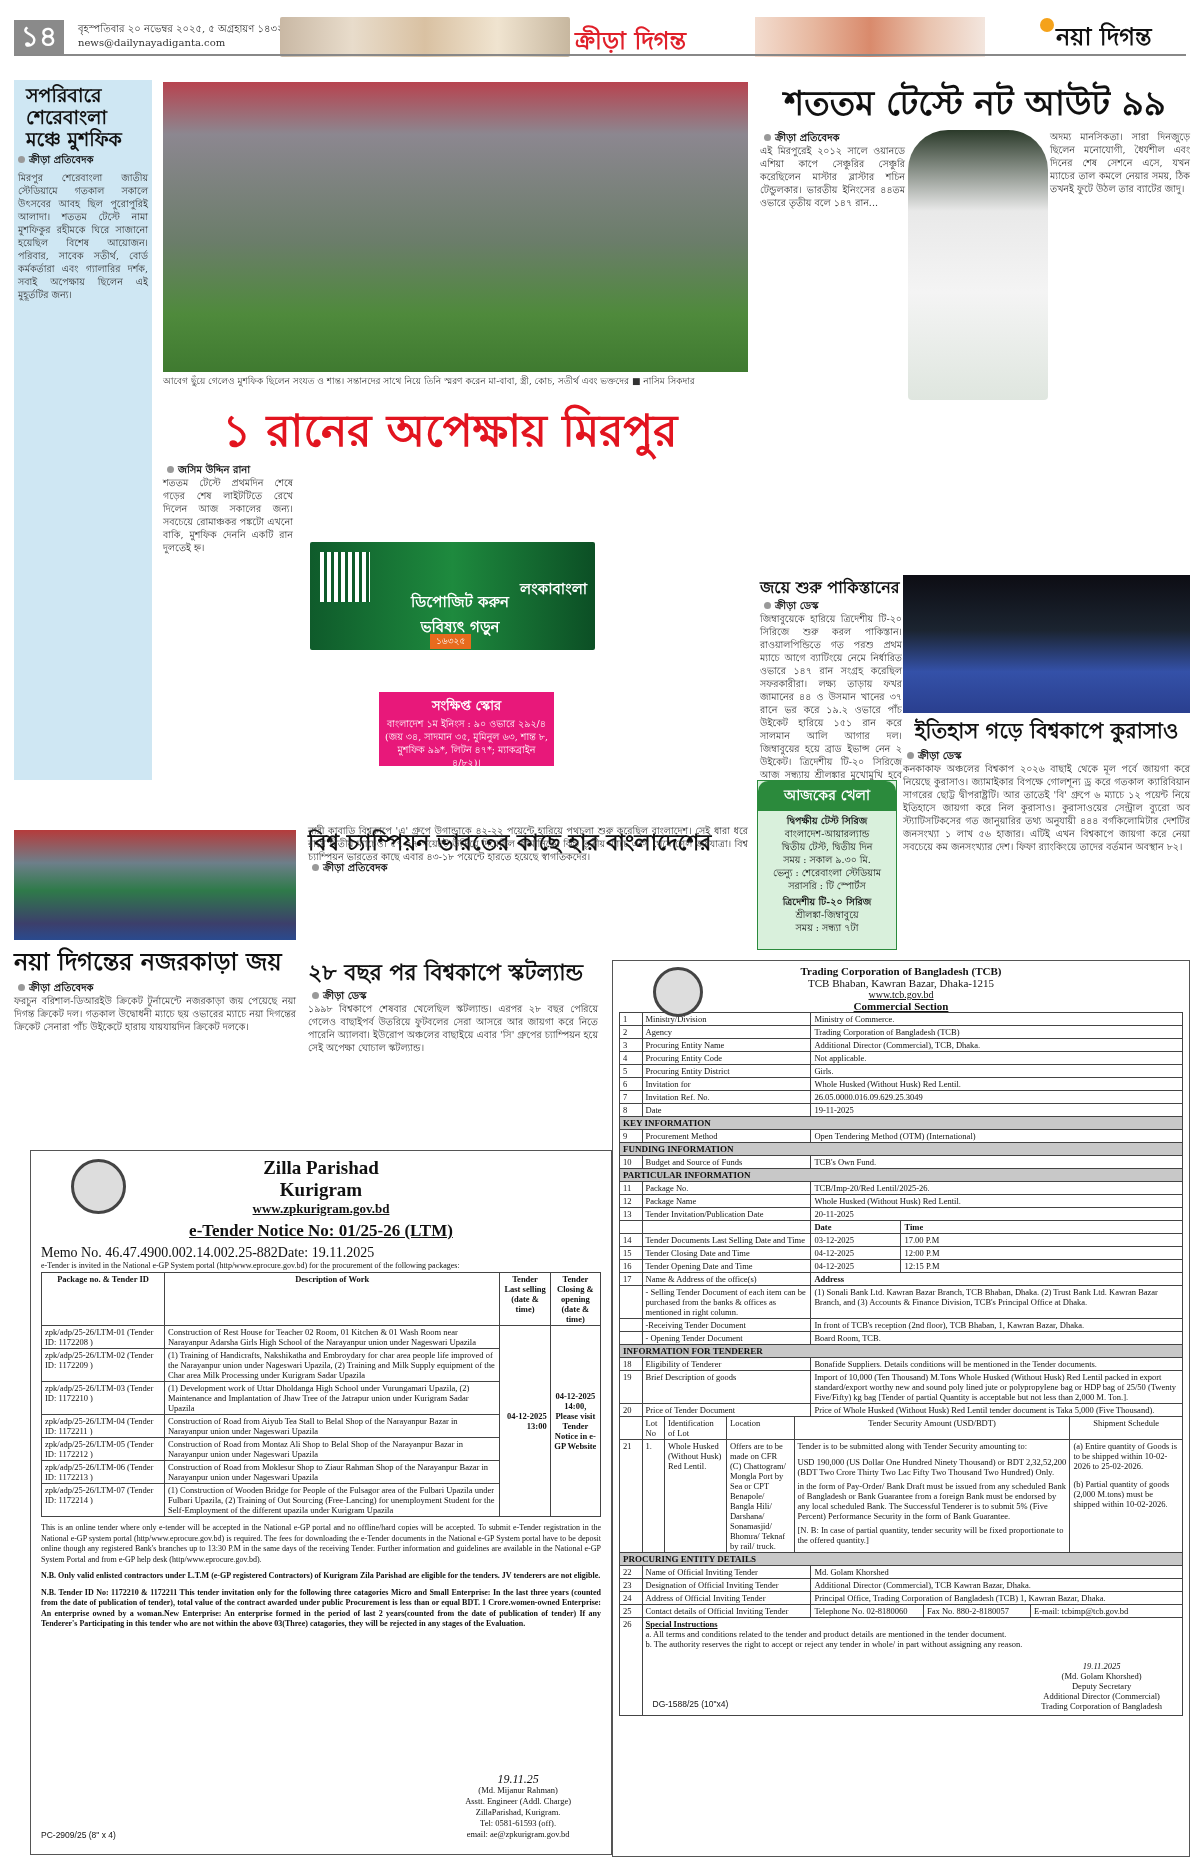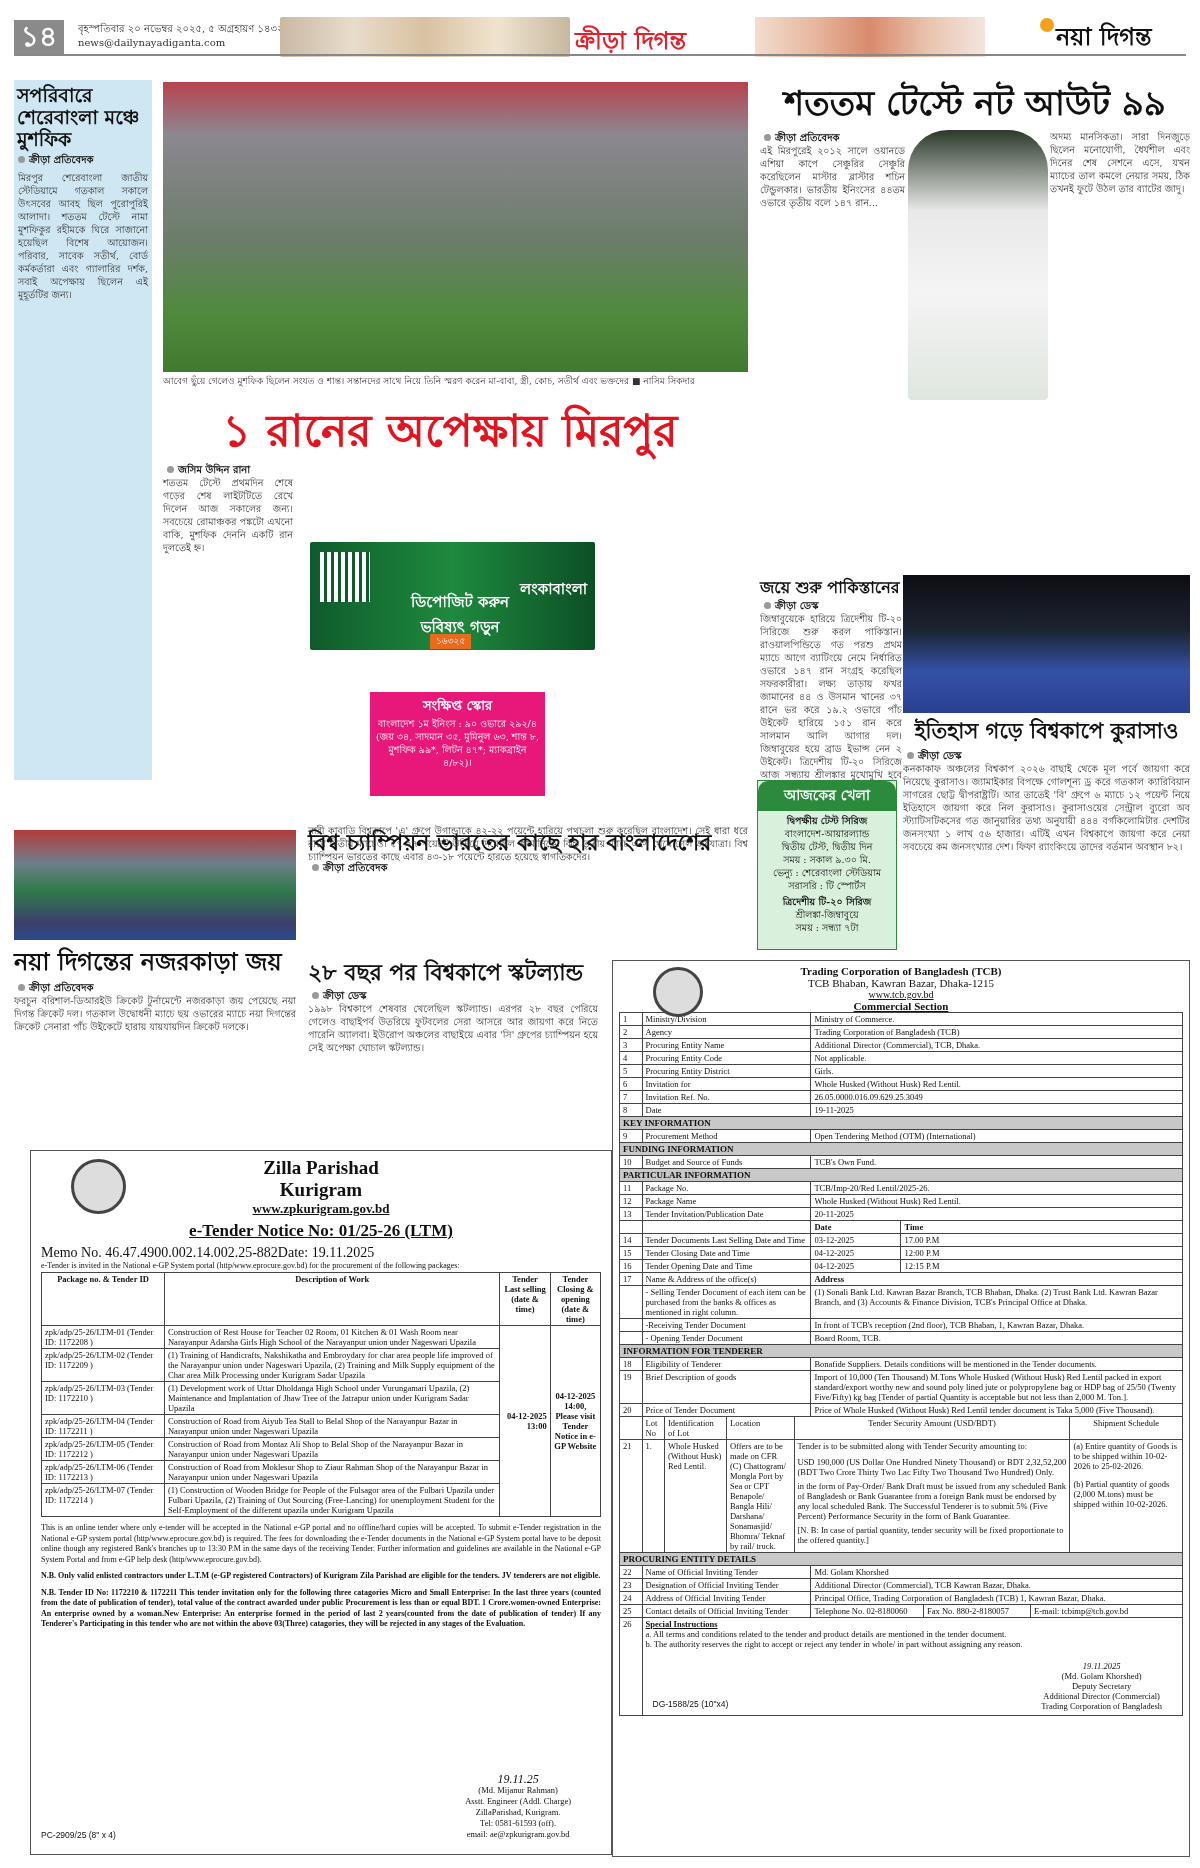--- a/index.html
+++ b/index.html
@@ -7,21 +7,21 @@
 .abs{position:absolute}
 .pageno{left:14px;top:20px;width:50px;height:34px;background:#8a8a8a;color:#fff;font:bold 28px "DejaVu Sans",sans-serif;text-align:center;line-height:34px}
 .hdrline{left:14px;top:54px;width:1172px;height:2px;background:#888}
 .date{left:78px;top:22px;font-size:10px;line-height:14px;color:#333}
 .banner1{left:280px;top:17px;width:290px;height:40px;background:linear-gradient(90deg,#c9b8a4,#e8dccb,#d9c1a2,#f0e4d0,#c7b79f);border-radius:2px}
 .section-title{left:575px;top:22px;font:bold 24px "DejaVu Sans",sans-serif;color:#e0202a}
 .banner2{left:755px;top:17px;width:230px;height:40px;background:linear-gradient(90deg,#f3ddd0,#e7b8a0,#d98a6c,#e9c3ae,#f3e6de)}
 .logo{left:1040px;top:18px;font:bold 24px "DejaVu Sans",sans-serif;color:#111}
 .logo .sun{display:inline-block;width:14px;height:14px;border-radius:50%;background:#f5a21a;margin-right:2px;vertical-align:top}
 .sidebar{left:14px;top:80px;width:138px;height:700px;background:#cfe7f3}
-.sidebar h2{font:bold 19px "DejaVu Sans",sans-serif;line-height:22px;padding:4px 3px 2px}
+.sidebar h2{font:bold 19px "DejaVu Sans",sans-serif;line-height:22px;padding:4px 12px 2px}
 .by{font:bold 10px "DejaVu Sans",sans-serif;padding-left:4px}
 .by:before{content:"";display:inline-block;width:7px;height:7px;border-radius:50%;background:#999;margin-right:4px}
 .txt{font-size:9.5px;line-height:13px;color:#333;text-align:justify}
 .sidebar .txt{padding:2px 4px}
 .photo{background:linear-gradient(180deg,#b7434f 0%,#8c8790 18%,#6b7d6a 55%,#4f8a3c 80%,#3f7a30 100%)}
 .caption{font-size:9px;color:#333}
 .headline-red{font:bold 44px "DejaVu Sans",sans-serif;color:#e2141f;text-align:center}
 .ad-green{background:linear-gradient(90deg,#0f5b2b,#1e8a3e,#0c4f25);border-radius:2px;color:#fff}
 .score{background:#e8187a;color:#fff;text-align:center}
 .hl{font:bold 27px "DejaVu Sans",sans-serif;line-height:32px}
@@ -72,21 +72,21 @@
 <div class="abs ad-green" style="left:310px;top:542px;width:285px;height:108px">
   <div class="abs" style="left:10px;top:10px;width:50px;height:50px;background:repeating-linear-gradient(90deg,#fff 0 4px,#0f5b2b 4px 7px)"></div>
   <div class="abs" style="left:95px;top:48px;font:bold 15px 'DejaVu Sans',sans-serif;text-align:center;width:110px">
     <div>ডিপোজিট করুন</div>
     <div>ভবিষ্যৎ গড়ুন</div>
   </div>
   <div class="abs" style="left:120px;top:92px;background:#e86b1d;font-size:9px;padding:0 6px">১৬৩২৫</div>
   <div class="abs" style="left:210px;top:35px;font:bold 15px 'DejaVu Sans',sans-serif">লংকাবাংলা</div>
 </div>
 
-<div class="abs score" style="left:370px;top:692px;width:175px;height:104px;padding:4px">
+<div class="abs score" style="left:379px;top:692px;width:175px;height:74px;padding:4px">
   <div style="font:bold 13px 'DejaVu Sans',sans-serif">সংক্ষিপ্ত স্কোর</div>
   <div style="font-size:9.5px;line-height:13px">বাংলাদেশ ১ম ইনিংস : ৯০ ওভারে ২৯২/৪ (জয় ৩৪, সাদমান ৩৫, মুমিনুল ৬৩, শান্ত ৮, মুশফিক ৯৯*, লিটন ৪৭*; ম্যাকব্রাইন ৪/৮২)।</div>
 </div>
 
 <div class="abs hl-m" style="left:760px;top:575px;width:150px;font-size:16px">জয়ে শুরু পাকিস্তানের</div>
 <div class="abs by" style="left:760px;top:598px">ক্রীড়া ডেস্ক</div>
 <div class="abs txt" style="left:760px;top:612px;width:142px">জিম্বাবুয়েকে হারিয়ে ত্রিদেশীয় টি-২০ সিরিজে শুরু করল পাকিস্তান। রাওয়ালপিন্ডিতে গত পরশু প্রথম ম্যাচে আগে ব্যাটিংয়ে নেমে নির্ধারিত ওভারে ১৪৭ রান সংগ্রহ করেছিল সফরকারীরা। লক্ষ্য তাড়ায় ফখর জামানের ৪৪ ও উসমান খানের ৩৭ রানে ভর করে ১৯.২ ওভারে পাঁচ উইকেট হারিয়ে ১৫১ রান করে সালমান আলি আগার দল। জিম্বাবুয়ের হয়ে ব্রাড ইভান্স নেন ২ উইকেট। ত্রিদেশীয় টি-২০ সিরিজে আজ সন্ধ্যায় শ্রীলঙ্কার মুখোমুখি হবে জিম্বাবুয়ে।</div>
 
 <div class="abs game" style="left:757px;top:780px;width:140px;height:170px">
   <div class="gh">আজকের খেলা</div>

